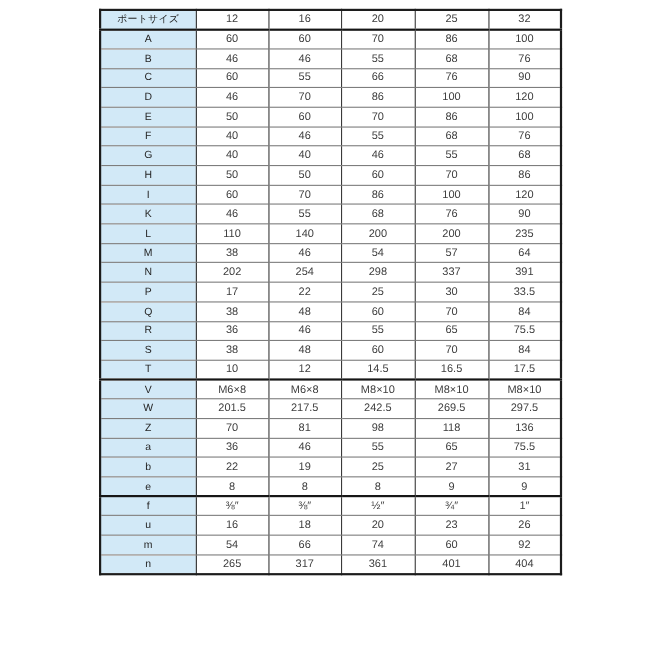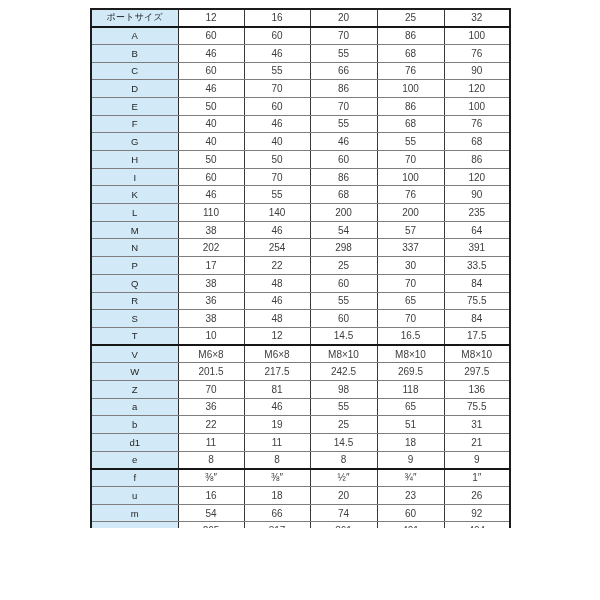--- a/index.html
+++ b/index.html
@@ -253,30 +253,22 @@
           <td>46</td>
           <td>55</td>
           <td>65</td>
           <td>75.5</td>
         </tr>
         <tr>
           <th class="label">b</th>
           <td>22</td>
           <td>19</td>
           <td>25</td>
-          <td>51</td>
+          <td>27</td>
           <td>31</td>
-        </tr>
-        <tr>
-          <th class="label">d1</th>
-          <td>11</td>
-          <td>11</td>
-          <td>14.5</td>
-          <td>18</td>
-          <td>21</td>
         </tr>
         <tr>
           <th class="label">e</th>
           <td>8</td>
           <td>8</td>
           <td>8</td>
           <td>9</td>
           <td>9</td>
         </tr>
         <tr class="thick-top">

